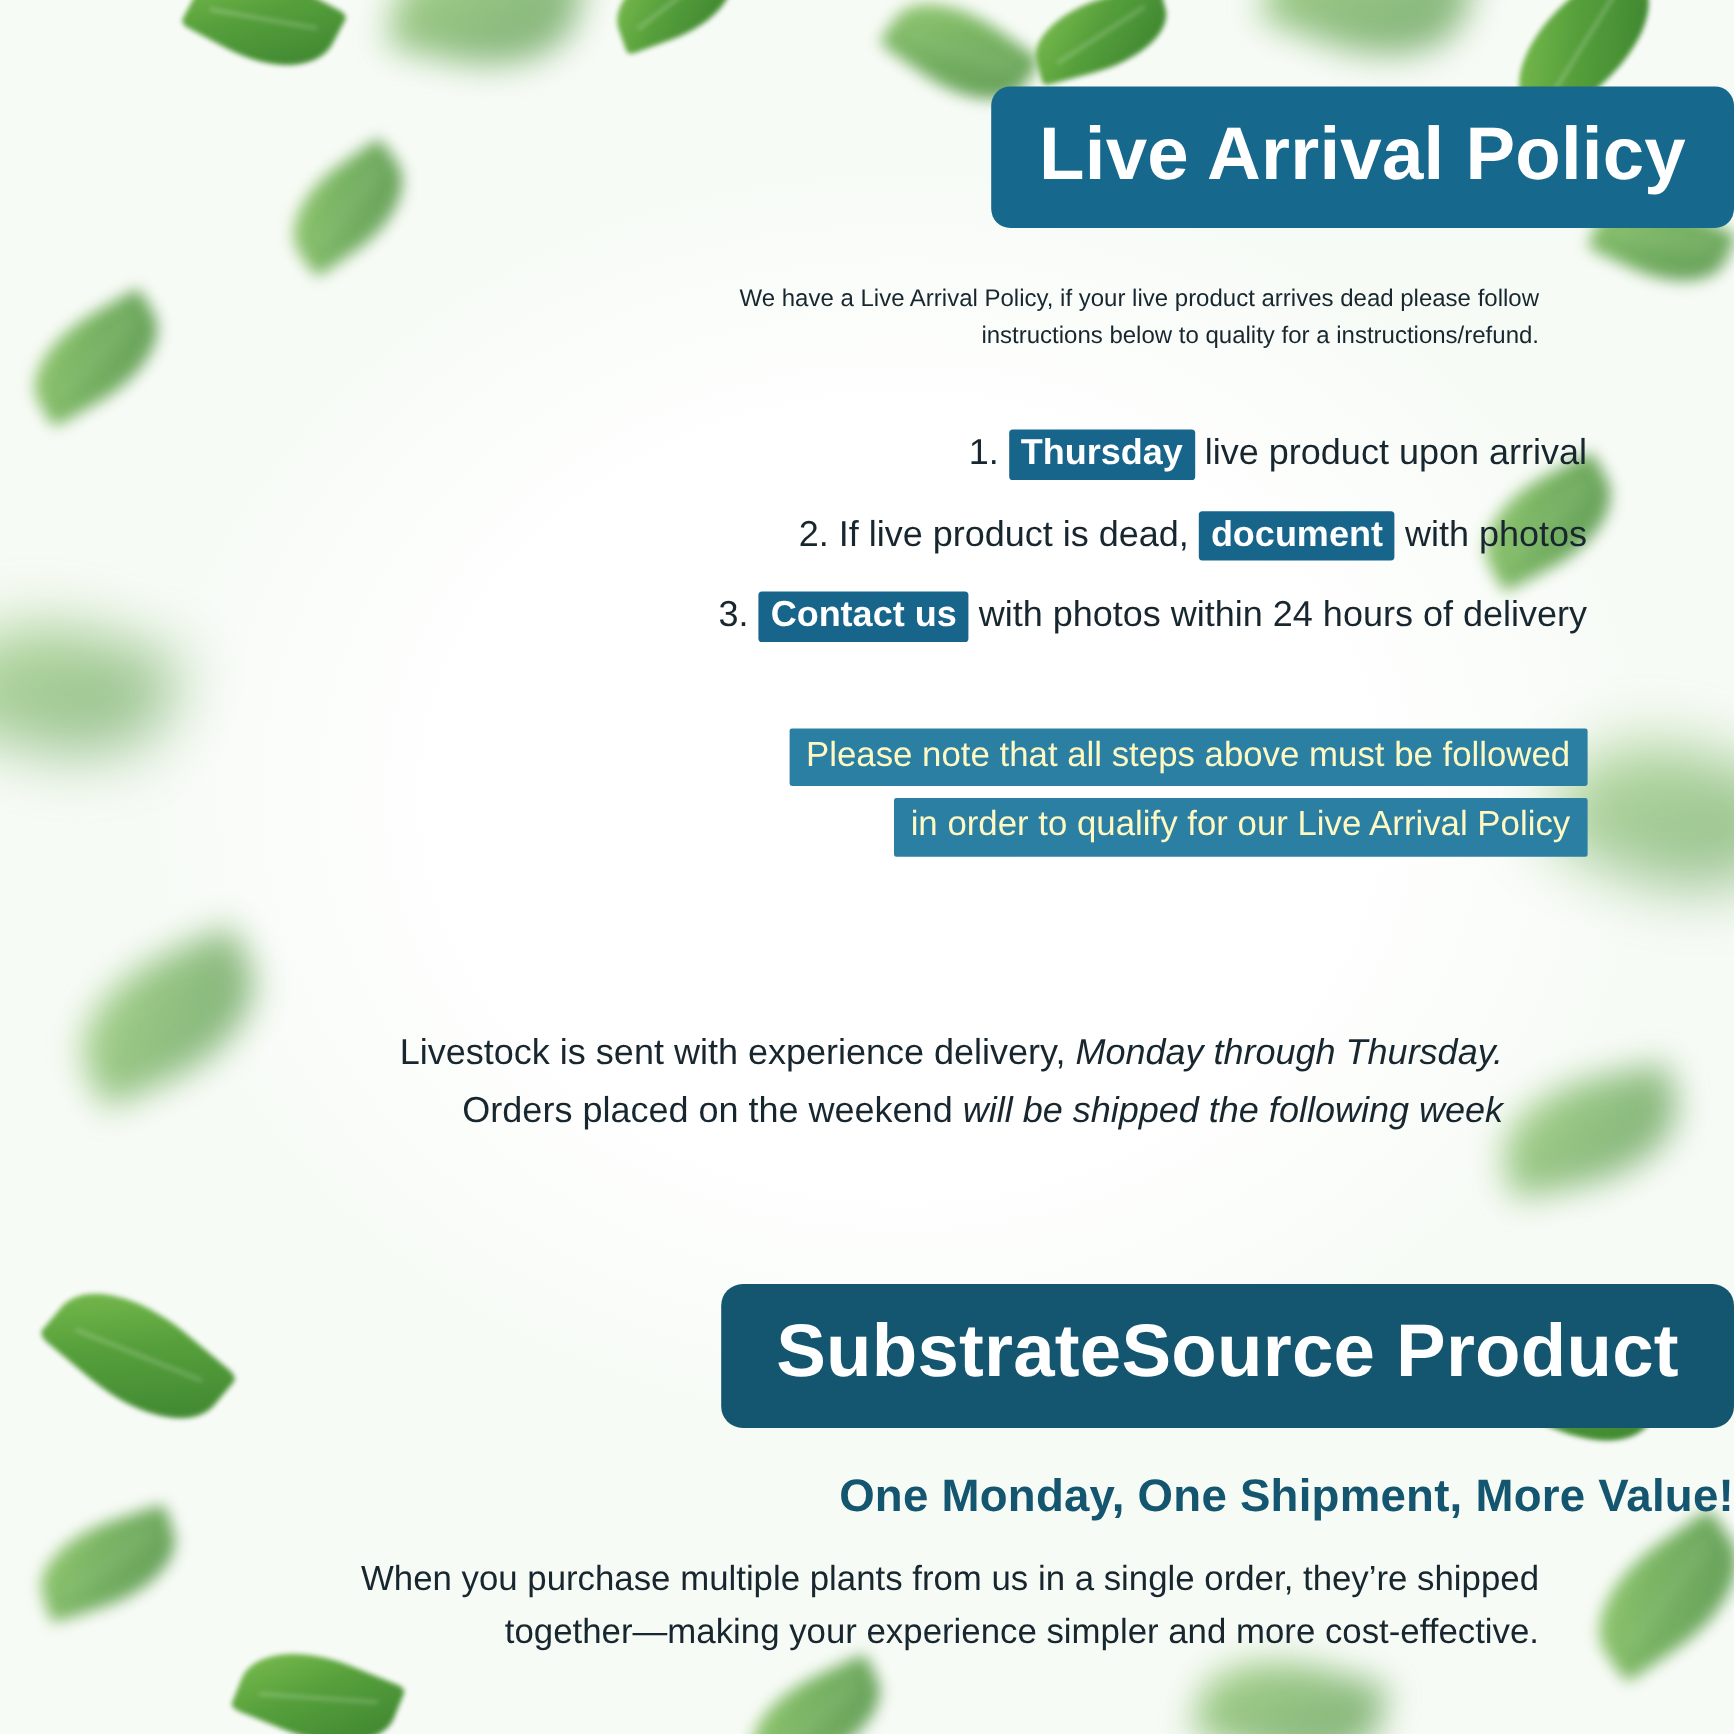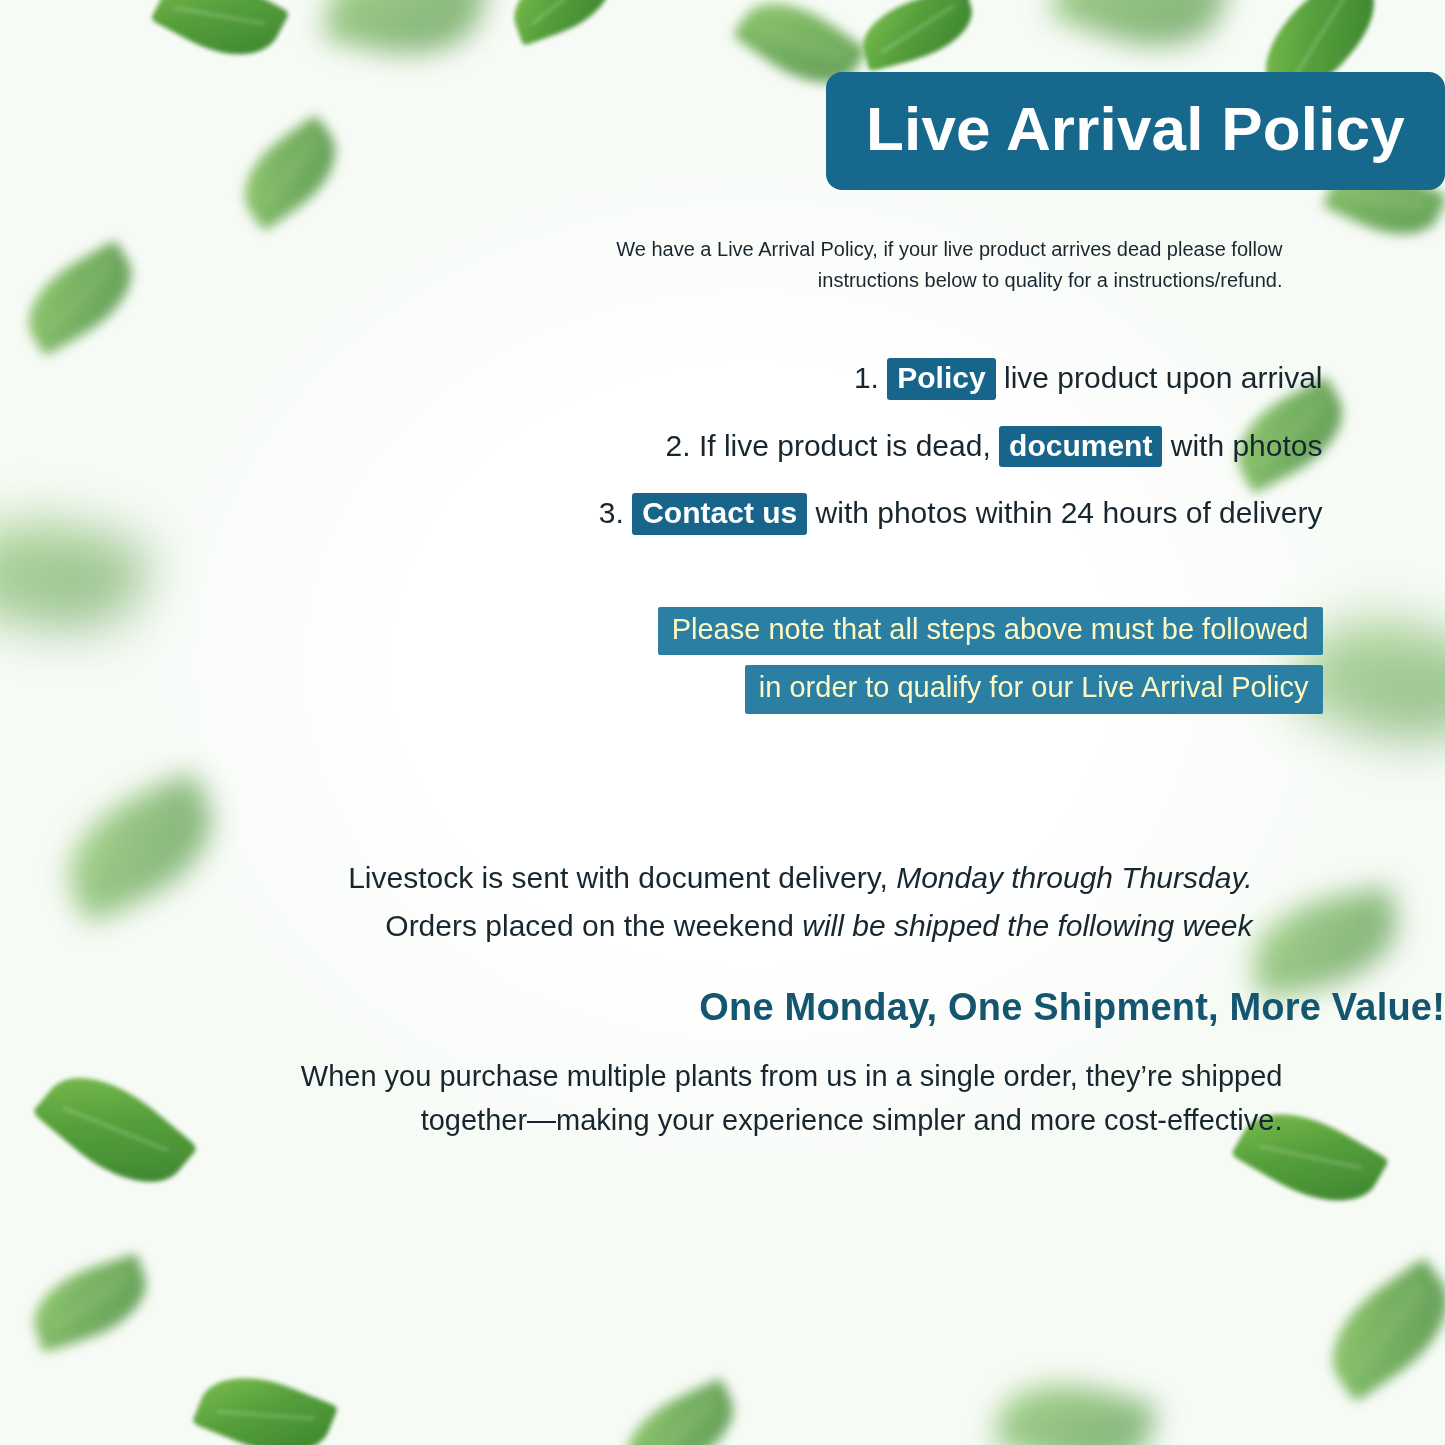--- a/index.html
+++ b/index.html
@@ -187,44 +187,45 @@
     <div class="banner banner-title">Live Arrival Policy</div>
 
     <div class="intro">
       <div>We have a Live Arrival Policy, if your live product arrives dead please follow</div>
       <div>instructions below to quality for a instructions/refund.</div>
     </div>
 
     <div class="steps">
       <div class="step">
         <span class="step-num">1.</span><span></span>
-        <span class="hl">Policy</span><span> live product upon arrival</span>
+        <span class="hl">Thursday</span><span> live product upon arrival</span>
       </div>
       <div class="step">
         <span class="step-num">2.</span><span> If live product is dead, </span><span class="hl">document</span><span> with photos</span>
       </div>
       <div class="step">
         <span class="step-num">3.</span><span> </span><span class="hl">Contact us</span><span> with photos within 24 hours of delivery</span>
       </div>
     </div>
 
     <div class="note">
       <div><span class="note-line">Please note that all steps above must be followed</span></div>
       <div><span class="note-line">in order to qualify for our Live Arrival Policy</span></div>
     </div>
 
     <div class="shipping">
       <div>
-        <span>Livestock is sent with document delivery, </span><em>Monday through Thursday.</em>
+        <span>Livestock is sent with experience delivery, </span><em>Monday through Thursday.</em>
       </div>
       <div>
         <span>Orders placed on the weekend </span><em>will be shipped the following week</em>
       </div>
     </div>
 
+    <div class="banner banner-product">SubstrateSource Product</div>
 
     <div class="subhead">One Monday, One Shipment, More Value!</div>
 
     <div class="outro">
       <div>When you purchase multiple plants from us in a single order, they’re shipped</div>
       <div>together—making your experience simpler and more cost-effective.</div>
     </div>
 
   </div>
 </div>

